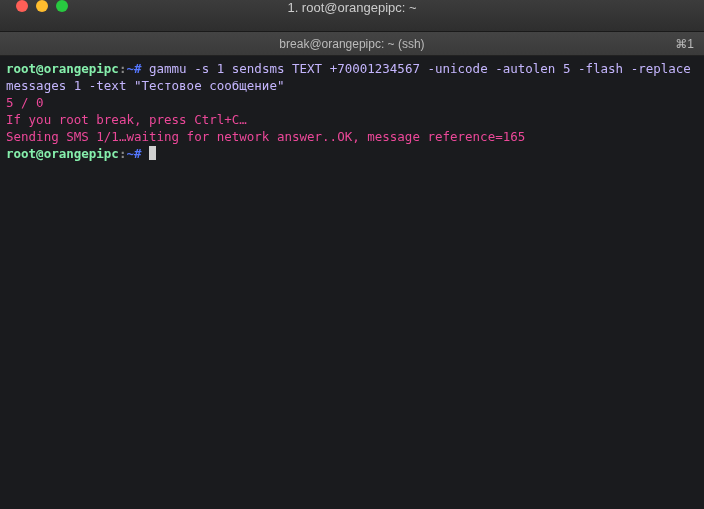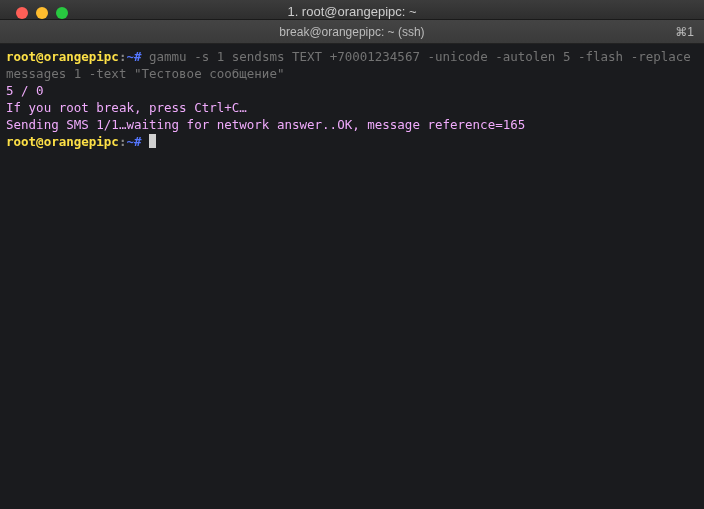--- a/index.html
+++ b/index.html
@@ -15,24 +15,24 @@
       overflow: hidden;
     }
     .window {
       width: 100%;
       height: 100%;
       background: #1a1a1a;
       display: flex;
       flex-direction: column;
     }
     .titlebar {
-      height: 20px;
+      height: 32px;
       background: linear-gradient(to bottom, #3c3c3c, #2e2e2e);
       display: flex;
-      align-items: flex-end;
+      align-items: flex-start;
       padding: 0 16px;
       position: relative;
       border-bottom: 1px solid #1a1a1a;
     }
     .traffic-lights {
       display: flex;
       gap: 8px;
       align-items: center;
     }
     .traffic-light {
@@ -74,36 +74,36 @@
       background: #1a1b1e;
       padding: 4px 6px;
       font-size: 12.5px;
       line-height: 17px;
       color: #d0d0d0;
       white-space: pre-wrap;
       word-break: break-all;
       overflow: hidden;
     }
     .prompt-user {
-      color: #fde047;
+      color: #86efac;
       font-weight: bold;
     }
     .prompt-sep {
       color: #888;
       font-weight: bold;
     }
     .prompt-path {
       color: #5577ff;
       font-weight: bold;
     }
     .cmd {
-      color: #737373;
+      color: #c4b5fd;
     }
     .out {
-      color: #f0abfc;
+      color: #ec4899;
     }
     .cursor {
       display: inline-block;
       width: 7px;
       height: 14px;
       background: #d0d0d0;
       vertical-align: text-bottom;
       margin-bottom: 1px;
     }
   </style>

